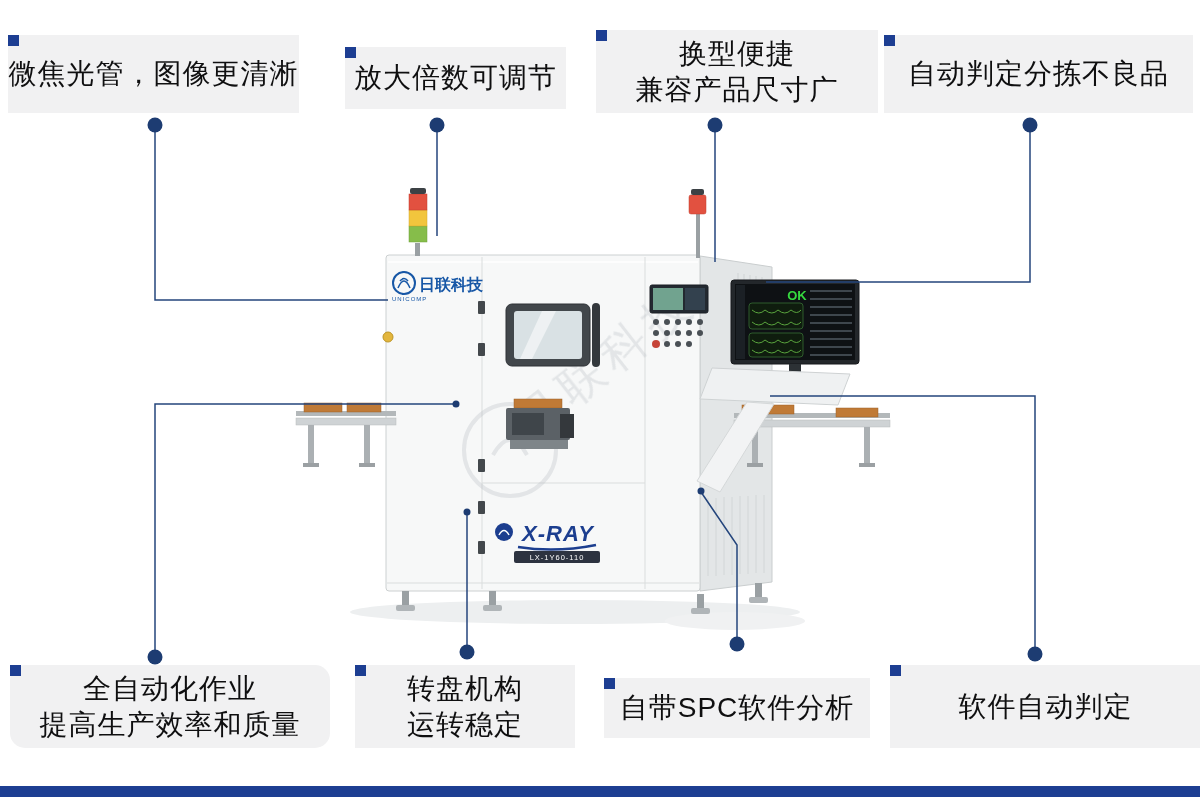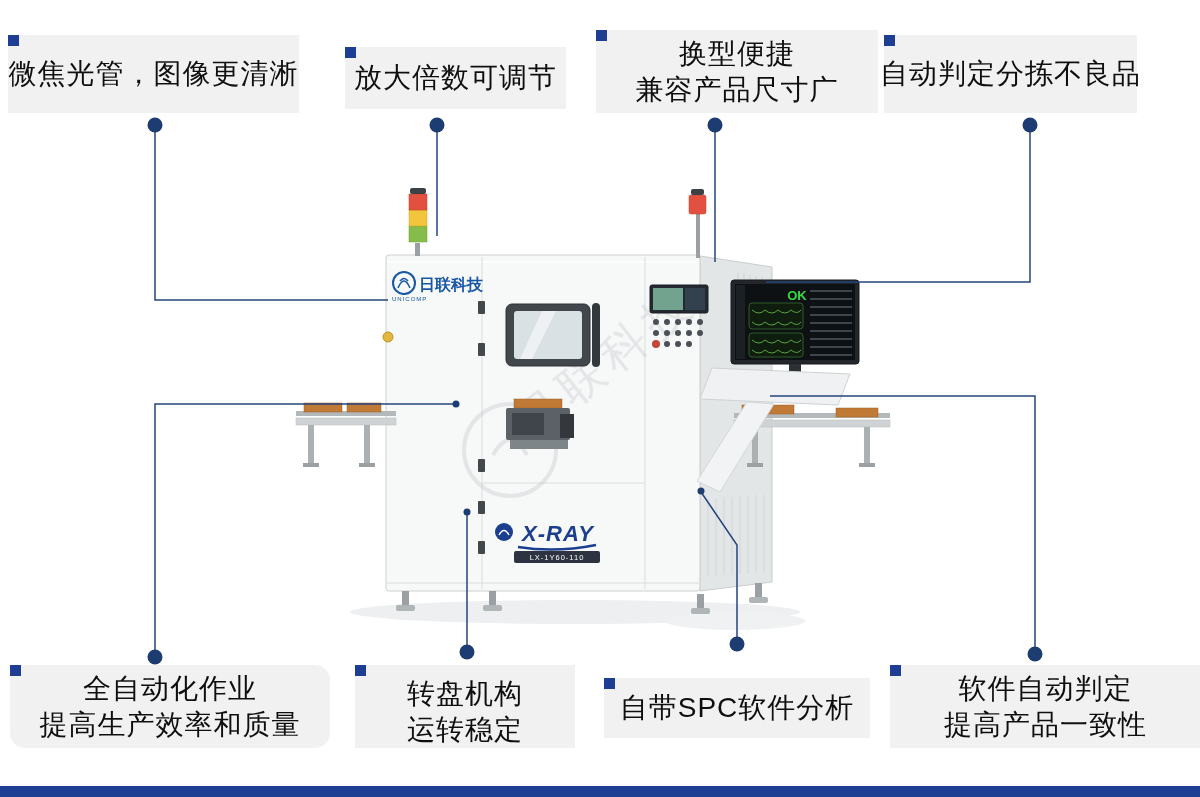--- a/index.html
+++ b/index.html
@@ -230,39 +230,38 @@
   </div>
   <div class="callout" style="left:345px; top:47px; width:221px; height:62px;">
     <span class="corner"></span>
     <span class="txt">放大倍数可调节</span>
   </div>
   <div class="callout" style="left:596px; top:30px; width:282px; height:83px;">
     <span class="corner"></span>
     <span class="txt">换型便捷</span>
     <span class="txt">兼容产品尺寸广</span>
   </div>
-  <div class="callout" style="left:884px; top:35px; width:253px; height:78px;align-items:center;">
+  <div class="callout" style="left:884px; top:35px; width:309px; height:78px;align-items:center;">
     <span class="corner"></span>
     <span class="txt">自动判定分拣不良品</span>
   </div>
 
   <div class="callout" style="left:10px; top:665px; width:320px; height:83px;border-radius:15px;">
     <span class="corner"></span>
     <span class="txt">全自动化作业</span>
     <span class="txt">提高生产效率和质量</span>
   </div>
-  <div class="callout" style="left:355px; top:665px; width:220px; height:83px;justify-content:flex-end;">
+  <div class="callout" style="left:355px; top:665px; width:220px; height:83px;">
     <span class="corner"></span>
     <span class="txt">转盘机构</span>
     <span class="txt">运转稳定</span>
   </div>
   <div class="callout" style="left:604px; top:678px; width:266px; height:60px;">
     <span class="corner"></span>
     <span class="txt">自带SPC软件分析</span>
   </div>
   <div class="callout" style="left:882px; top:665px; width:311px; height:83px;margin-left:8px;">
     <span class="corner"></span>
     <span class="txt">软件自动判定</span>
-    <span class="txt">提高产品一致性</span>
   </div>
 
   <div class="bottom-bar"></div>
 </div>
 
 </body></html>

